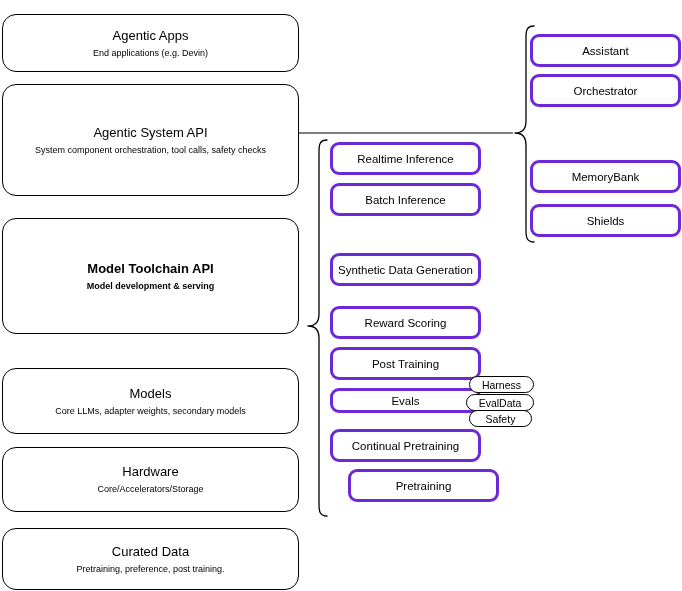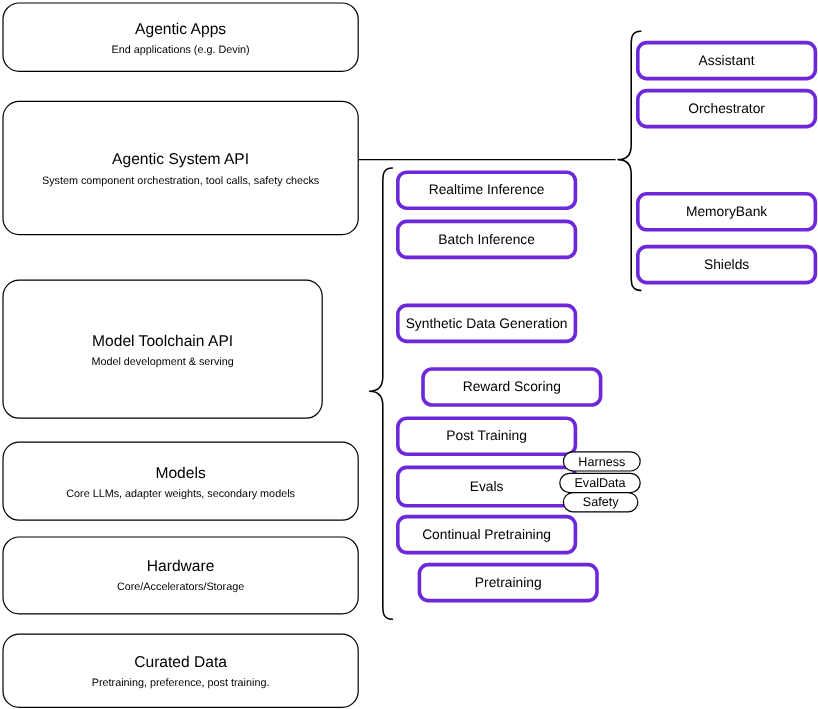--- a/index.html
+++ b/index.html
@@ -79,31 +79,31 @@
     position: absolute;
     z-index: 1;
   }
   .brace svg, .connector svg { display: block; }
 </style>
 </head>
 <body>
 
 <div id="canvas">
 
-  <div class="box layer-box" style="left:2px; top:2px; width:297px; height:58px;">
+  <div class="box layer-box" style="left:2px; top:14px; width:297px; height:58px;">
     <div class="layer-title">Agentic Apps</div>
     <div class="layer-sub">End applications (e.g. Devin)</div>
   </div>
 
   <div class="box layer-box" style="left:2px; top:84px; width:297px; height:112px;">
     <div class="layer-title">Agentic System API</div>
     <div class="layer-sub">System component orchestration, tool calls, safety checks</div>
   </div>
 
-  <div class="box layer-box" style="left:2px; top:233px; width:267px; height:116px;">
+  <div class="box layer-box" style="left:2px; top:218px; width:297px; height:116px;font-weight:bold;">
     <div class="layer-title">Model Toolchain API</div>
     <div class="layer-sub">Model development &amp; serving</div>
   </div>
 
   <div class="box layer-box" style="left:2px; top:368px; width:297px; height:66px;">
     <div class="layer-title">Models</div>
     <div class="layer-sub">Core LLMs, adapter weights, secondary models</div>
   </div>
 
   <div class="box layer-box" style="left:2px; top:447px; width:297px; height:65px;">
@@ -124,23 +124,23 @@
 
   <div class="brace" style="left:303px; top:138px; width:26px; height:380px;">
     <svg width="26" height="380" viewBox="0 0 26 380" fill="none">
       <path d="M24 2 C16 2 16 8 16 14 L16 176 C16 184 12 188 5 188 C12 188 16 192 16 200 L16 366 C16 372 16 378 24 378" stroke="#000000" stroke-width="1.3" fill="none" stroke-linecap="round" stroke-linejoin="round"></path>
     </svg>
   </div>
 
   <div class="chip" style="left:330px; top:142px; width:151px; height:33px;">Realtime Inference</div>
   <div class="chip" style="left:330px; top:183px; width:151px; height:33px;">Batch Inference</div>
   <div class="chip" style="left:330px; top:253px; width:151px; height:33px;">Synthetic Data Generation</div>
-  <div class="chip" style="left:330px; top:306px; width:151px; height:33px;margin-left:21px;">Reward Scoring</div>
+  <div class="chip" style="left:330px; top:306px; width:151px; height:33px;">Reward Scoring</div>
   <div class="chip" style="left:330px; top:347px; width:151px; height:33px;">Post Training</div>
-  <div class="chip" style="left:330px; top:388px; width:151px; height:35px;text-align:center;">Evals</div>
+  <div class="chip" style="left:330px; top:388px; width:151px; height:25px;text-align:center;">Evals</div>
   <div class="chip" style="left:330px; top:429px; width:151px; height:33px;">Continual Pretraining</div>
   <div class="chip" style="left:348px; top:469px; width:151px; height:33px;">Pretraining</div>
 
   <div class="pill" style="left:469px; top:376px; width:65px; height:17px;">Harness</div>
   <div class="pill" style="left:466px; top:394px; width:68px; height:17px;">EvalData</div>
   <div class="pill" style="left:469px; top:410px; width:63px; height:17px;">Safety</div>
 
   <div class="brace" style="left:512px; top:24px; width:24px; height:220px;">
     <svg width="24" height="220" viewBox="0 0 24 220" fill="none">
       <path d="M22 2 C14 2 14 8 14 14 L14 97 C14 105 10 109 3 109 C10 109 14 113 14 121 L14 206 C14 212 14 218 22 218" stroke="#000000" stroke-width="1.3" fill="none" stroke-linecap="round" stroke-linejoin="round"></path>

